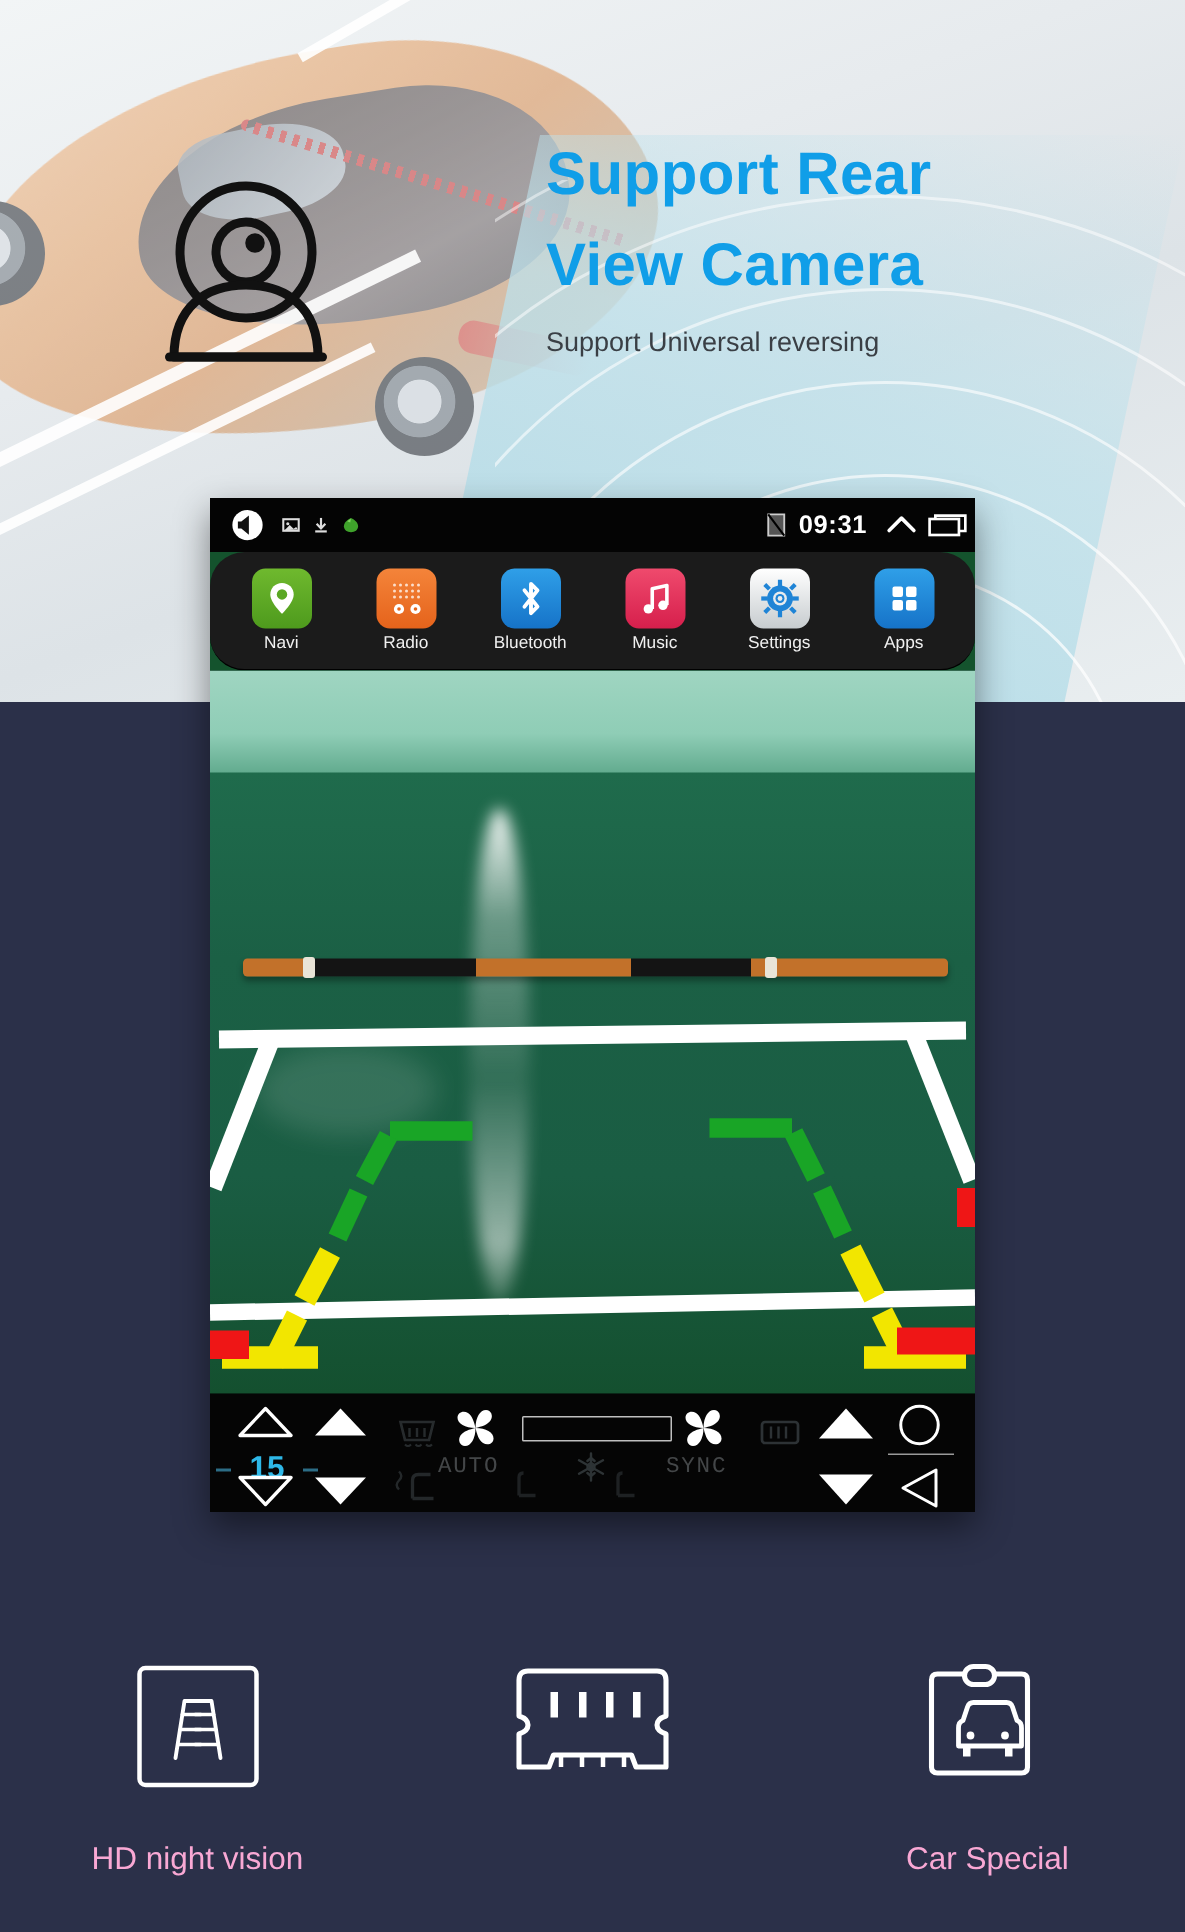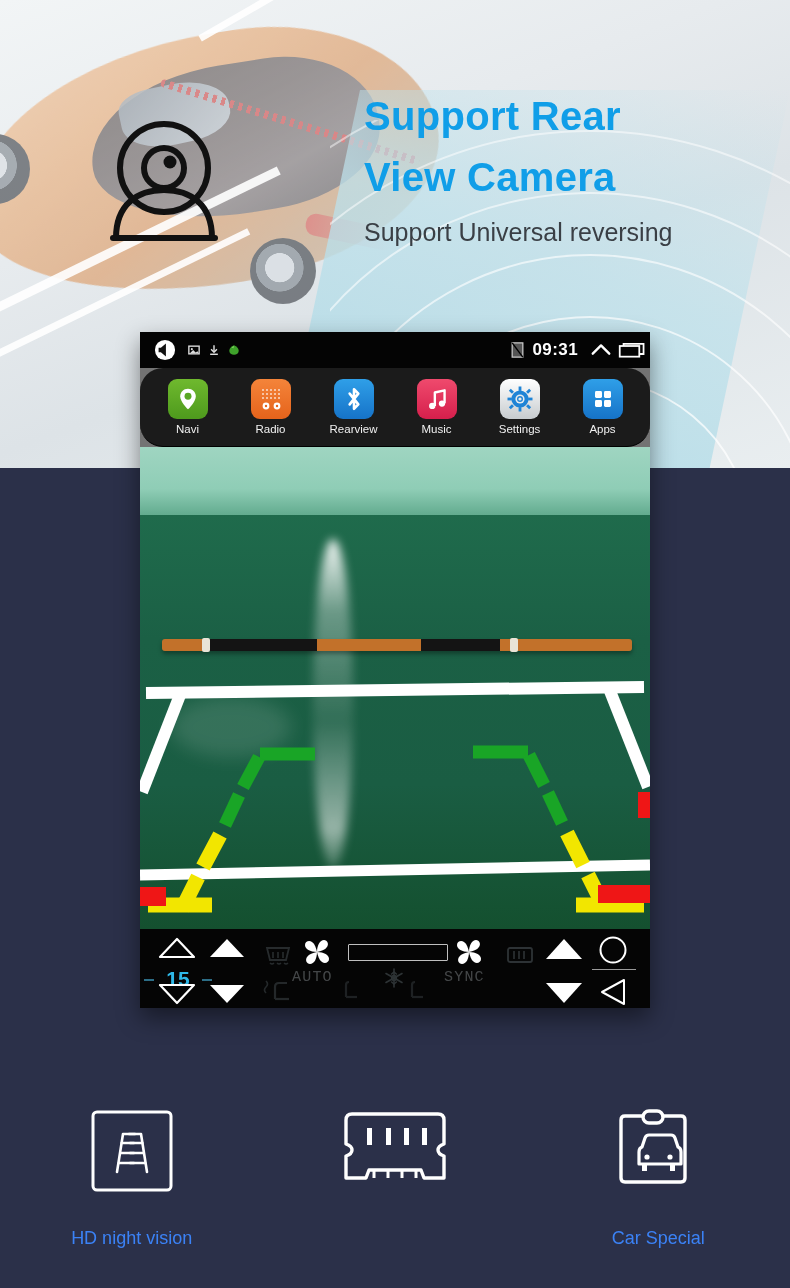--- a/index.html
+++ b/index.html
@@ -82,27 +82,27 @@
   #hero .stripe.s3{left:180px;top:-40px;width:300px;height:7px;transform:rotate(-30deg);}
 
   
   #camicon{position:absolute;left:104px;top:116px;width:120px;height:126px;}
 
   
   #headline{
     position:absolute;left:364px;top:86px;width:420px;
     color:#109ee8;font-size:40px;font-weight:bold;line-height:1.52;letter-spacing:.3px;
   }
-  #sub1{position:absolute;left:364px;top:218px;color:#3a3f45;font-size:25px;}
+  #sub1{position:absolute;left:364px;top:218px;color:#3a3f45;font-size:18px;}
   #sub2{position:absolute;left:364px;top:254px;color:#3a3f45;font-size:19.5px;}
 
   
   #device{
     position:absolute;left:140px;top:332px;width:510px;height:676px;
-    background:#737373;overflow:hidden;
+    background:#14532d;overflow:hidden;
     box-shadow:0 10px 22px rgba(0,0,0,.45);
   }
   
   #statusbar{
     position:relative;height:36px;background:#040404;color:#fff;
   }
   #statusbar .spk{position:absolute;left:14px;top:7px;width:22px;height:22px;}
   #statusbar .mini{position:absolute;top:12px;width:12px;height:12px;}
   #statusbar .mini.m1{left:48px;}
   #statusbar .mini.m2{left:68px;}
@@ -163,21 +163,21 @@
   .labdim{color:#9aa0a4;opacity:.42;font-size:15px;letter-spacing:1.2px;font-family:Liberation Mono, monospace;}
 
   
   #features{
     position:absolute;left:0;top:1080px;width:790px;height:208px;
     display:flex;justify-content:space-around;align-items:flex-start;
     padding-top:22px;box-sizing:border-box;
   }
   .feat{width:240px;text-align:center;}
   .featicon{height:98px;display:flex;align-items:center;justify-content:center;}
-  .featlabel{color:#3b82f6;font-size:18px;margin-top:28px;}
+  .featlabel{color:#f9a8d4;font-size:21px;margin-top:28px;}
 </style>
 </head>
 <body>
 
 <div id="hero">
   <div class="base"></div>
 
   <div id="carart">
     <div class="body"></div>
     <div class="cabin"></div>
@@ -294,21 +294,21 @@
       </div>
       <div class="applabel">Radio</div>
     </div>
 
     <div class="appitem">
       <div class="appicon ic-bt">
         <svg viewBox="0 0 24 24" width="26" height="26">
           <path d="M8 7 L16 17 L12 21 V3 L16 7 L8 17" fill="none" stroke="#fff" stroke-width="2.4" stroke-linejoin="round" stroke-linecap="round"></path>
         </svg>
       </div>
-      <div class="applabel">Rearview</div>
+      <div class="applabel">Bluetooth</div>
     </div>
 
     <div class="appitem">
       <div class="appicon ic-music">
         <svg viewBox="0 0 24 24" width="26" height="26">
           <path d="M10 18.5 V6 L19 4 V16" fill="none" stroke="#fff" stroke-width="2.2" stroke-linejoin="round"></path>
           <circle cx="7.6" cy="18.4" r="2.9" fill="#fff"></circle>
           <circle cx="16.6" cy="16.2" r="2.9" fill="#fff"></circle>
         </svg>
       </div>

